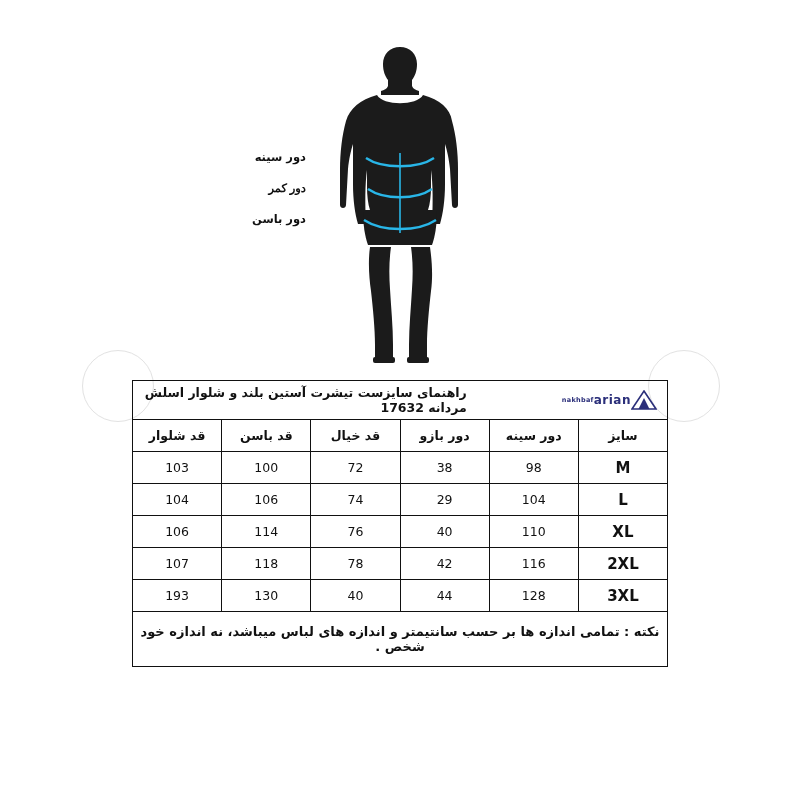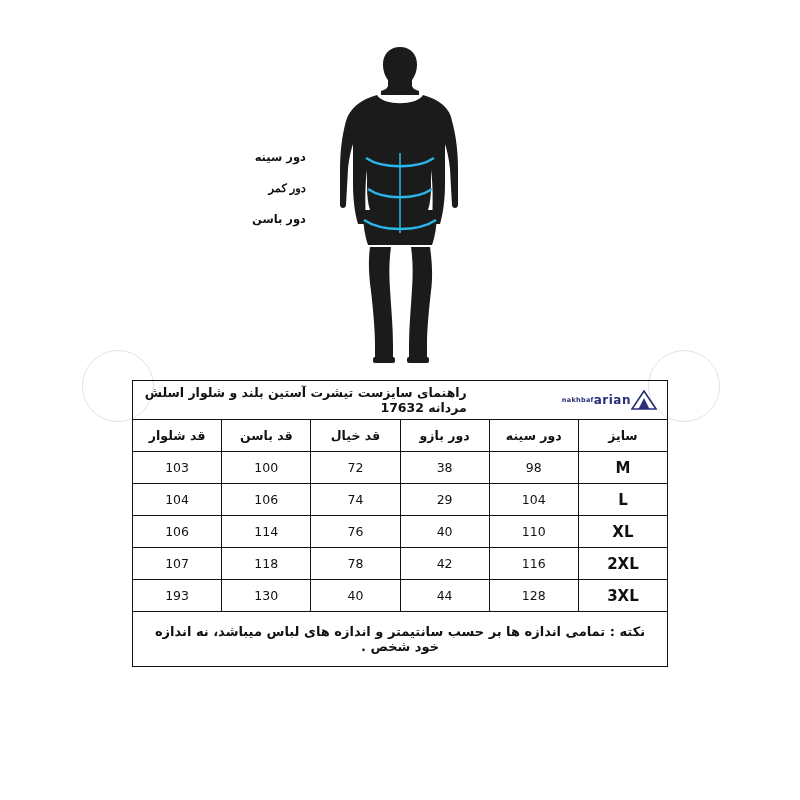--- a/index.html
+++ b/index.html
@@ -131,21 +131,21 @@
     height: 34px;
     font-size: 12.5px;
     font-weight: bold;
     direction: rtl;
   }
   td.note-cell {
     height: 54px;
     font-size: 13px;
     font-weight: bold;
     direction: rtl;
-    padding: 0 14px;
+    padding: 0 0;
     text-align: center;
     margin-left: 8px;
   }
 
   
   .corner {
     position: absolute;
     border: 1px solid #e2e2e2;
     border-radius: 50%;
     width: 70px;

